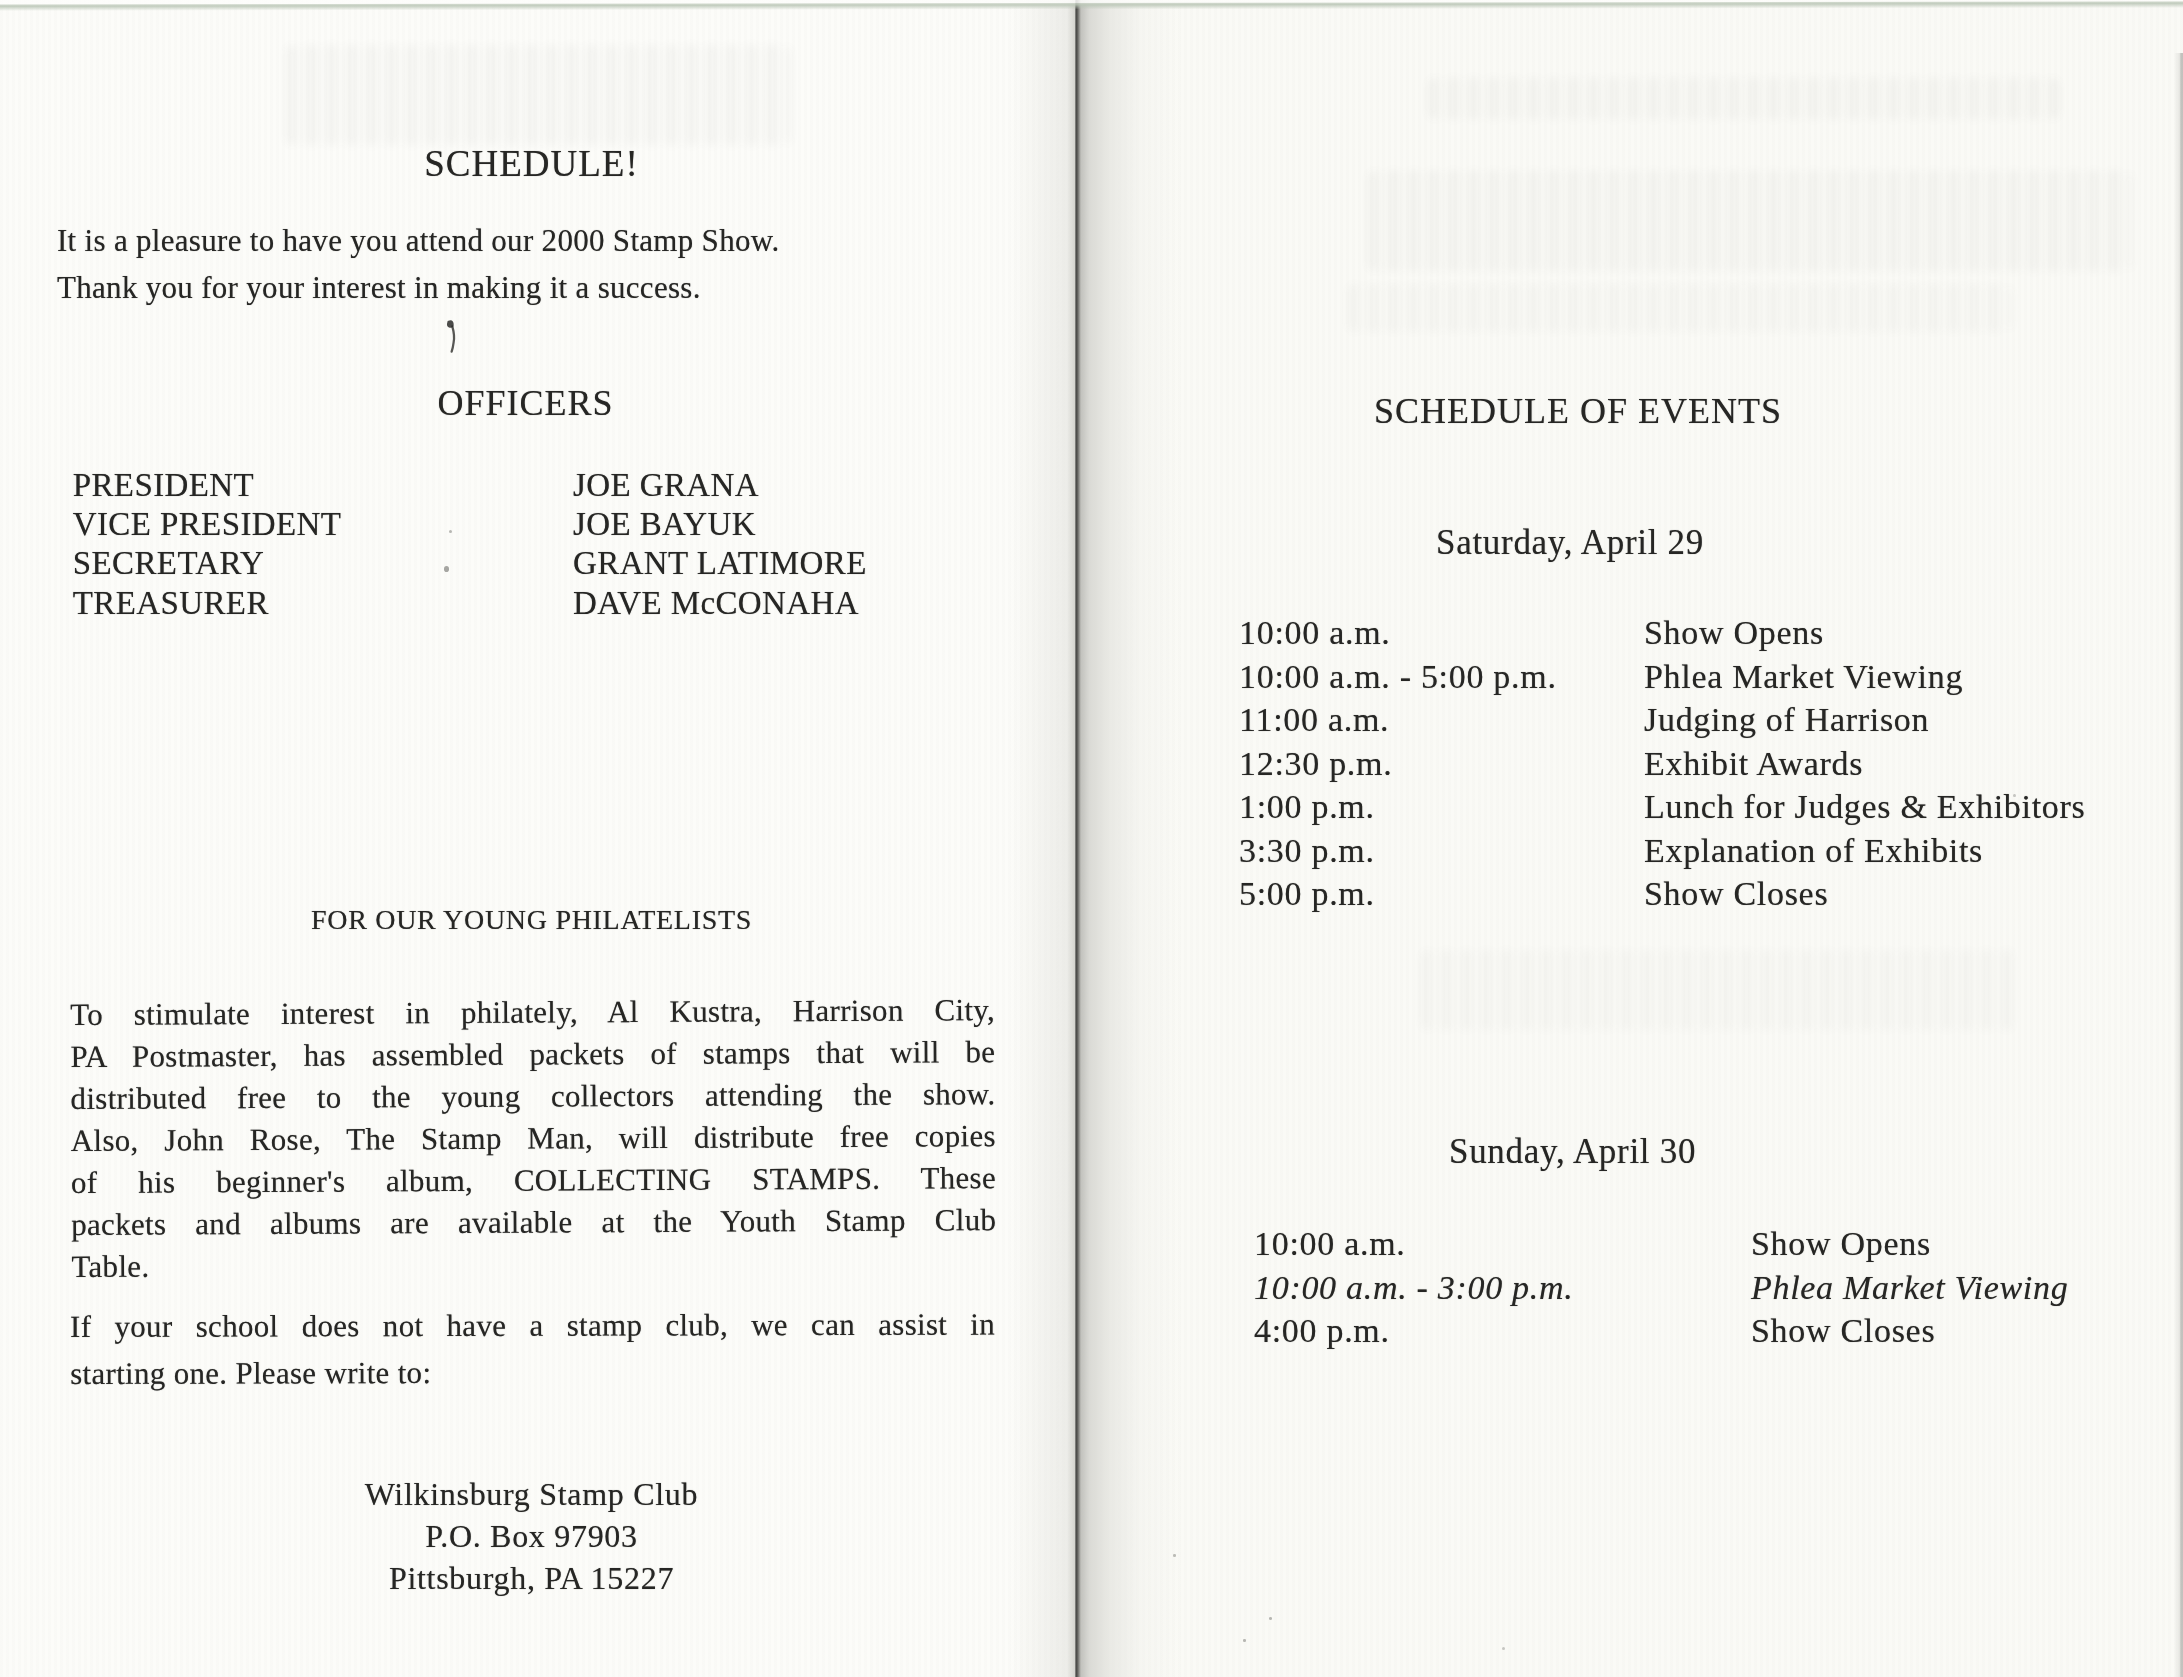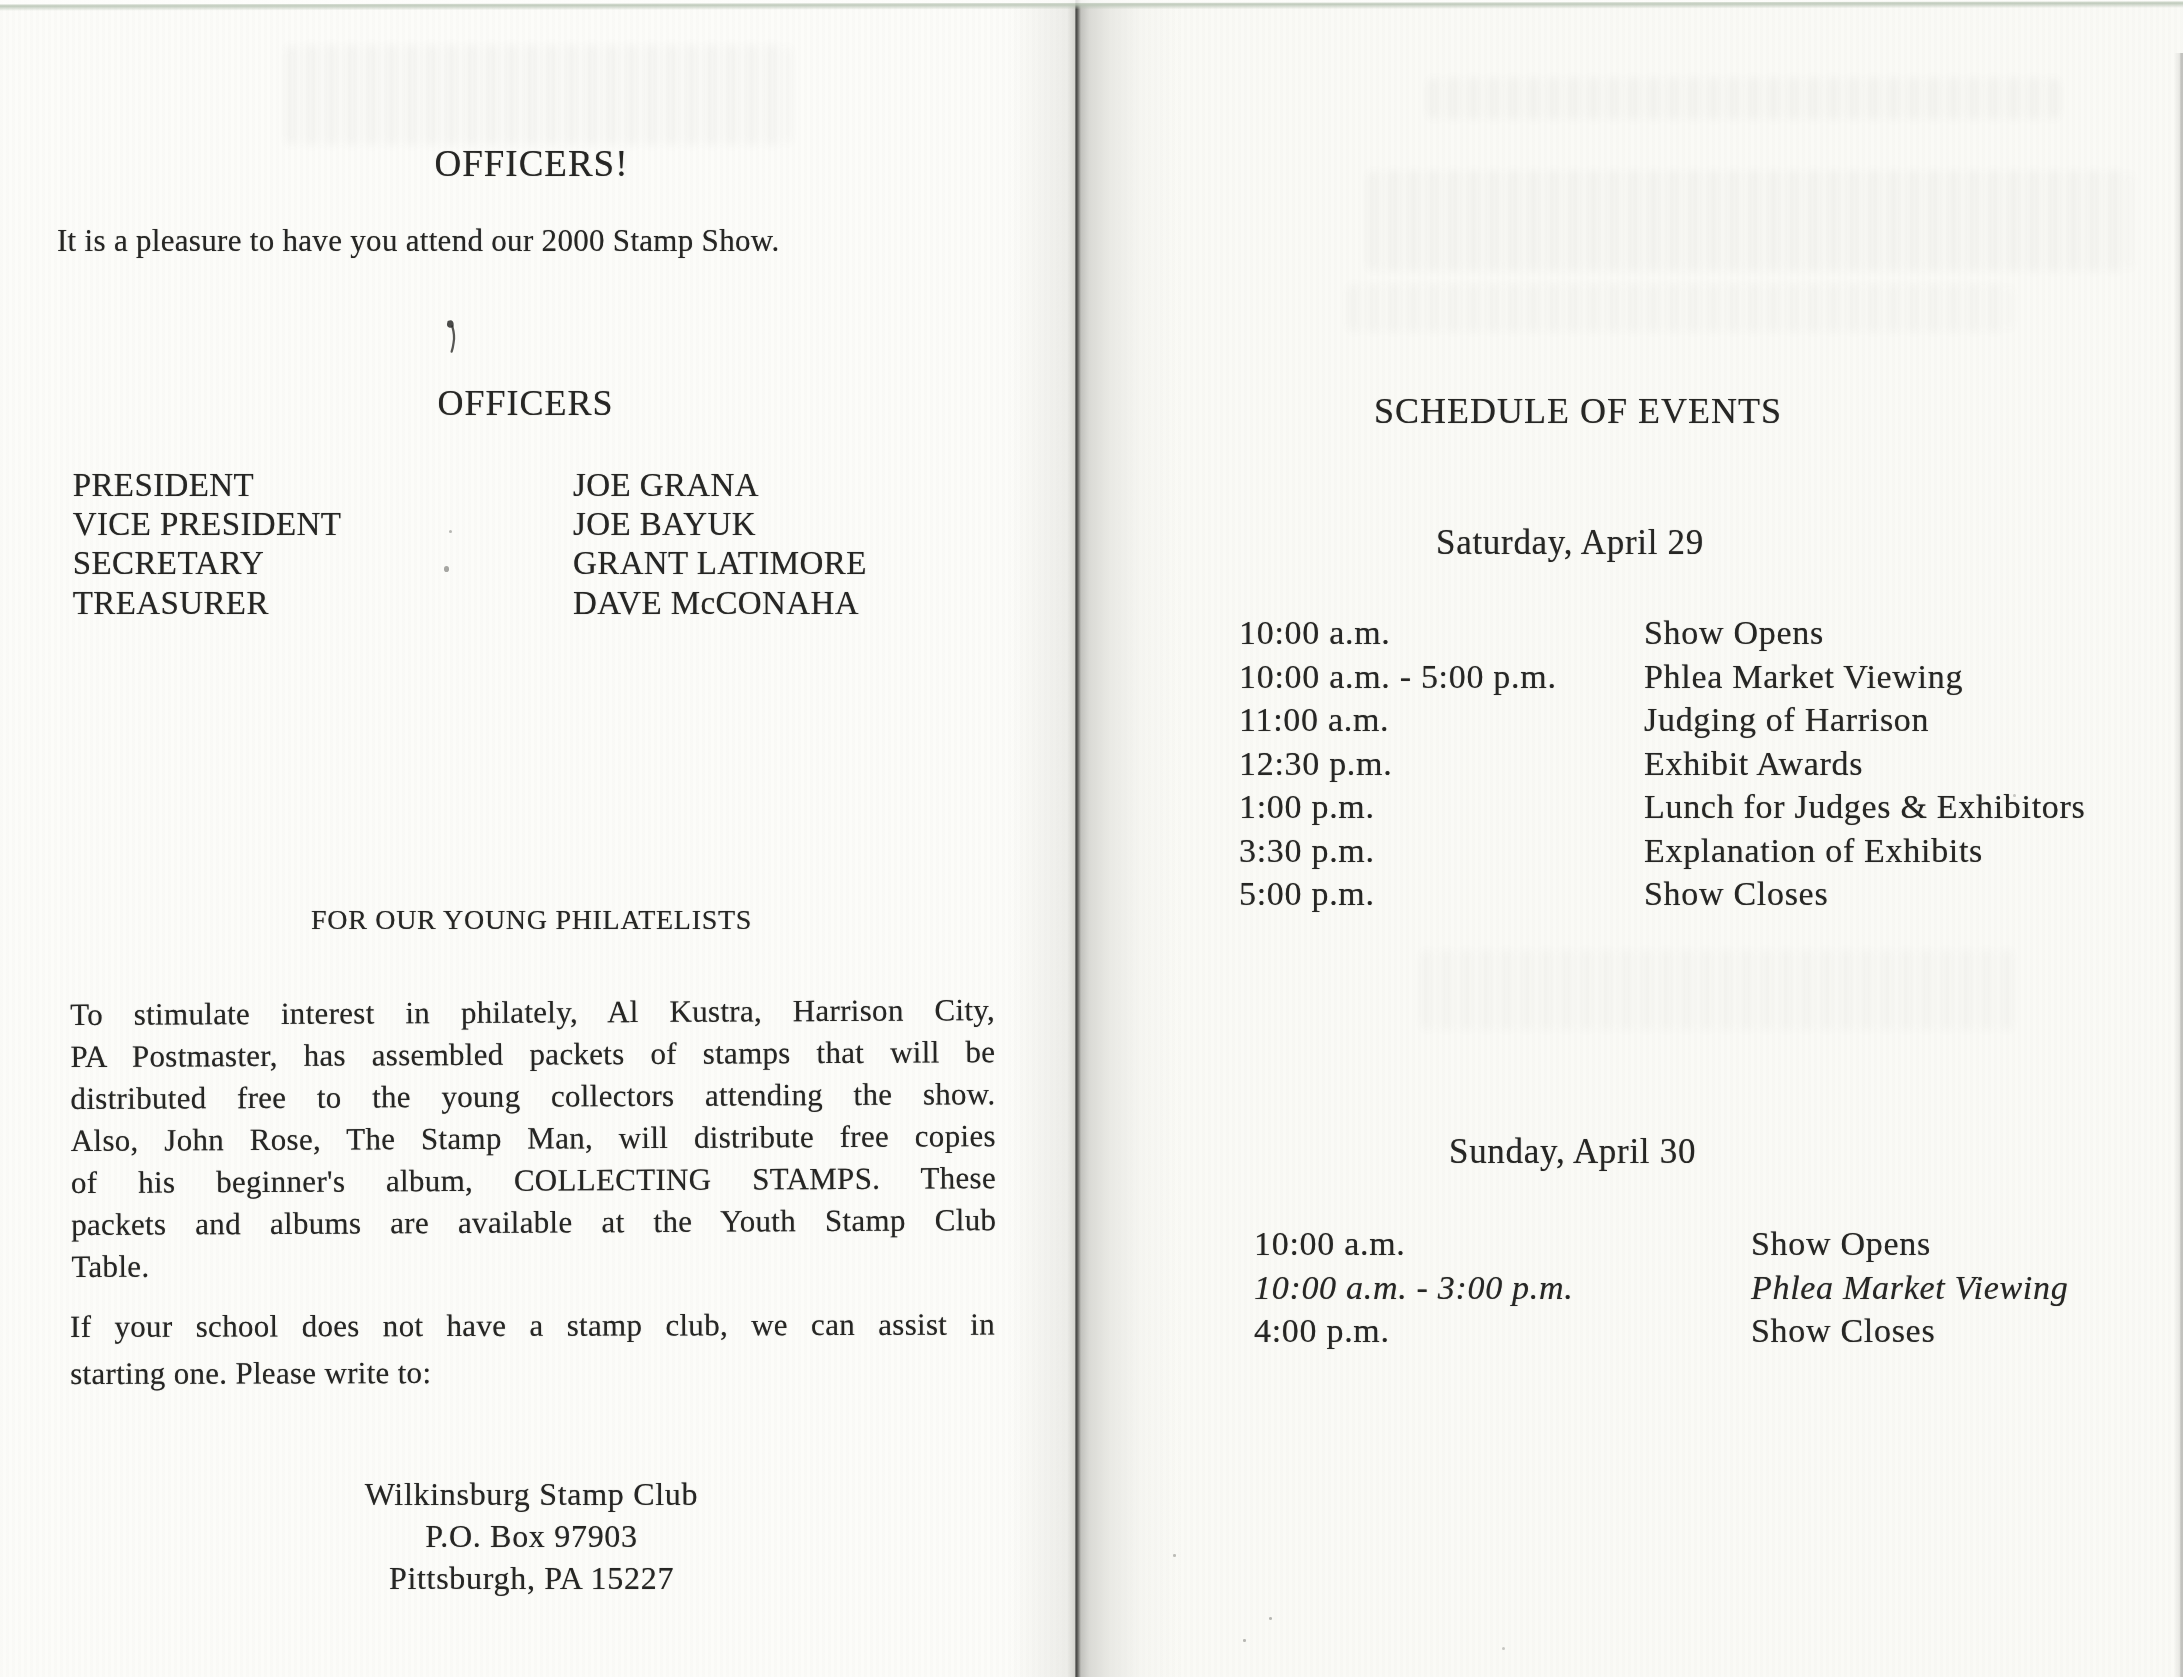--- a/index.html
+++ b/index.html
@@ -113,23 +113,24 @@
   .speck { position: absolute; background: #8a8a86; border-radius: 50%; opacity: 0.6; }
 </style>
 </head>
 <body>
 
 <div class="scan">
 
   <div class="page page-left">
     <div class="ghost" style="left:286px; top:45px; width:505px; height:100px;"></div>
 
-    <div class="txt heading center welcome-h">OFFICERS!</div>
+    <div class="txt heading center welcome-h">SCHEDULE!</div>
 
     <div class="txt intro-line" style="top:225px;">It is a pleasure to have you attend our 2000 Stamp Show.</div>
+    <div class="txt intro-line" style="top:272px;">Thank you for your interest in making it a success.</div>
 
     <svg class="stray-mark" width="26.6" height="40" viewBox="0 0 40 60">
       <path d="M10 6 q8 -4 9 4 q1 7 -6 6 q-6 -1 -3 -10 Z" fill="#2d2d2b" opacity="0.85"></path>
       <path d="M17 14 q4 14 2 24 q-1 8 -3 14" stroke="#2d2d2b" stroke-width="3.4" fill="none" stroke-linecap="round" opacity="0.8"></path>
     </svg>
 
     <div class="txt heading center officers-h">OFFICERS</div>
 
     <div class="officer-row" style="top:469px;">
       <span class="o-title">PRESIDENT</span>

